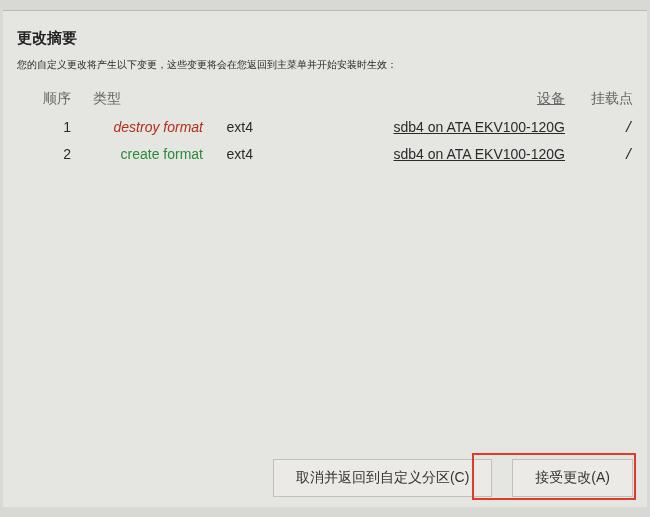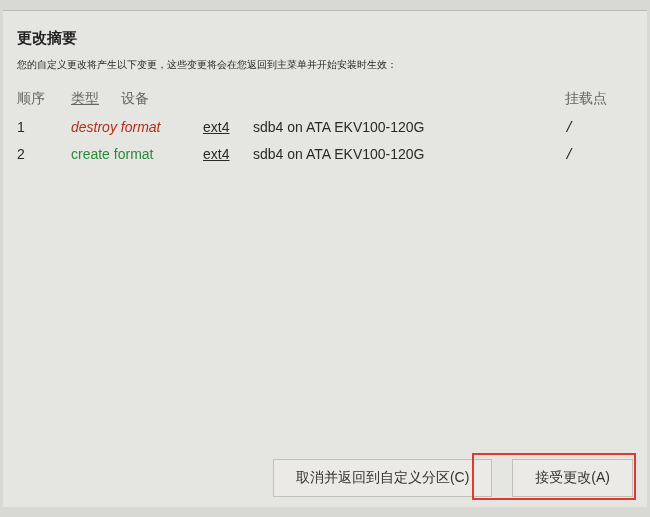--- a/index.html
+++ b/index.html
@@ -32,20 +32,21 @@
       padding: 18px 14px 10px 14px;
       color: #222;
     }
     .description {
       padding: 0 14px 14px 14px;
       font-size: 10px;
       color: #2a2a2a;
     }
     .table {
       width: 100%;
+      text-align: right;
     }
     .thead, .trow {
       display: flex;
       padding: 4px 14px;
       align-items: baseline;
     }
     .thead {
       color: #666;
       font-size: 14px;
       padding-top: 4px;
@@ -55,24 +56,24 @@
       width: 54px;
       flex: 0 0 54px;
     }
     .col-op {
       width: 132px;
       flex: 0 0 132px;
     }
     .col-type {
       width: 50px;
       flex: 0 0 50px;
-      text-decoration: underline;
     }
     .col-device {
       flex: 1;
+      text-decoration: underline;
     }
     .col-mount {
       width: 68px;
       flex: 0 0 68px;
       font-family: Liberation Mono, monospace;
     }
     .trow {
       font-size: 14px;
       padding-top: 5px;
       padding-bottom: 5px;

